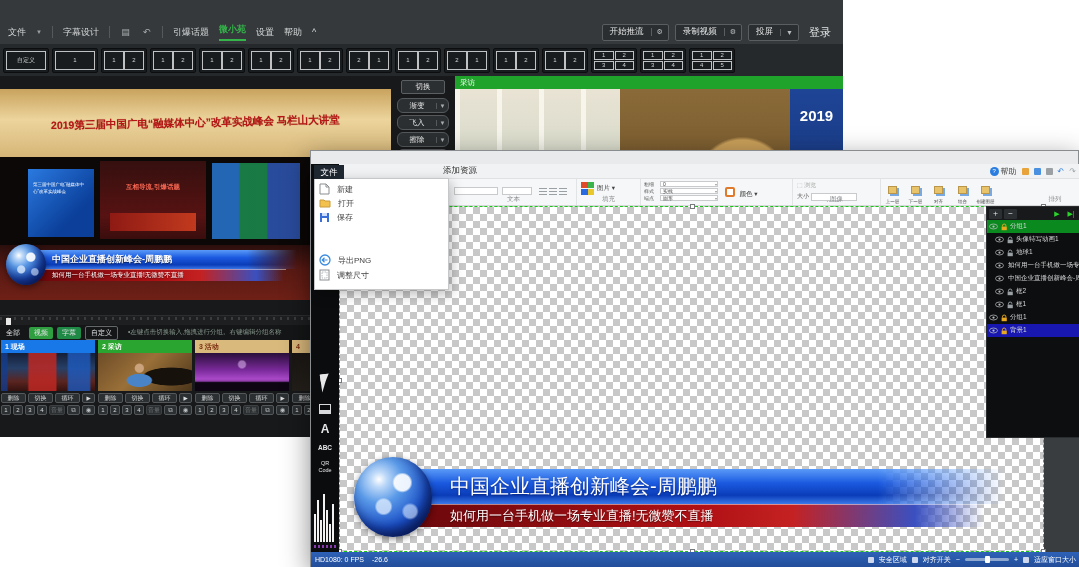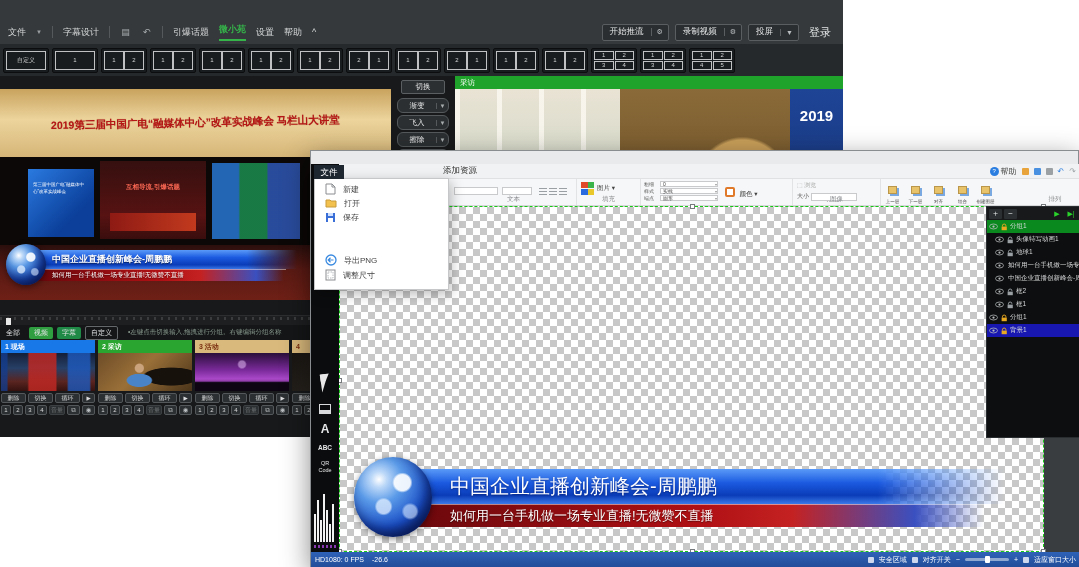--- a/index.html
+++ b/index.html
@@ -175,21 +175,21 @@
   .lrow.selb{background:#1818b0;}
   .eye{flex:none;}
   
   .ew-status{position:absolute;left:0;top:401px;width:769px;height:15px;background:linear-gradient(#2e62b8,#224d99);color:#fff;display:flex;align-items:center;font-size:7px;padding:0 4px;gap:8px;z-index:7;}
   .ew-status .right{margin-left:auto;display:flex;align-items:center;gap:5px;}
   .sic{display:inline-block;width:6px;height:6px;background:#cdd8ee;border-radius:1px;}
   .sldr{width:44px;height:3px;background:#8fa8d0;border-radius:2px;position:relative;}
   .sldr i{position:absolute;left:45%;top:-2px;width:5px;height:7px;background:#fff;border-radius:1px;}
   
   .filemenu{position:absolute;left:3px;top:27px;width:135px;height:112px;background:#fff;border:1px solid #c5c7c9;box-shadow:2px 4px 12px rgba(0,0,0,.28);z-index:10;}
-  .fm-item{position:absolute;left:0;width:100%;height:14px;display:flex;align-items:center;gap:7px;padding-left:10px;font-size:8px;color:#444;}
+  .fm-item{position:absolute;left:0;width:100%;height:14px;display:flex;align-items:center;gap:7px;padding-left:4px;font-size:8px;color:#444;}
   .fm-item svg{flex:none;}
   .psdcard{position:absolute;left:-7px;top:44px;width:105px;height:27px;background:#fff;box-shadow:0 3px 10px rgba(0,0,0,.35);display:flex;align-items:center;gap:8px;padding-left:8px;font-size:11px;color:#222;z-index:11;}
 </style>
 </head>
 <body>
 
 <div class="stage">
 
   <section class="mainwin">
     <div class="mw-top"></div>

